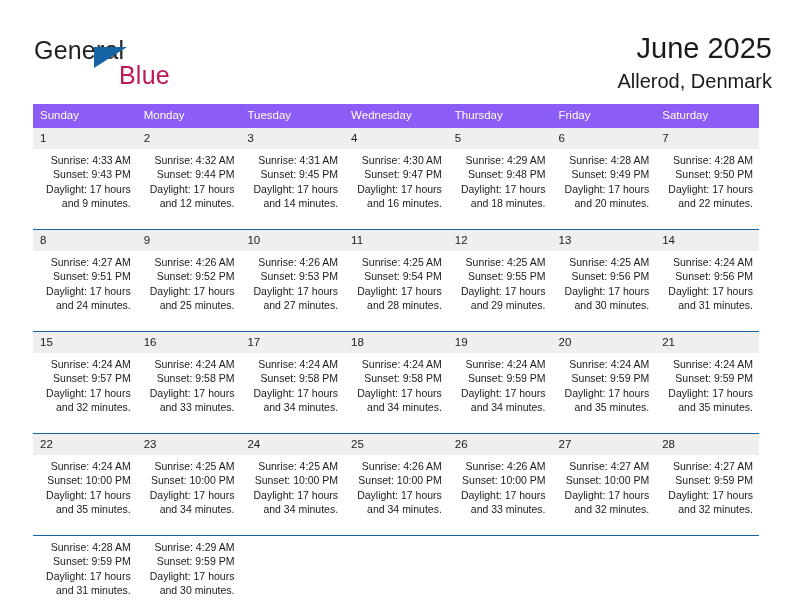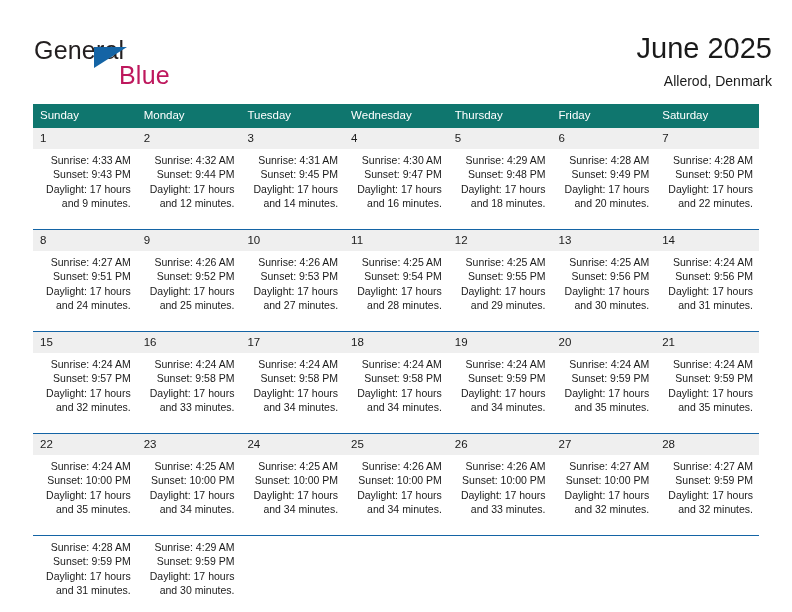--- a/index.html
+++ b/index.html
@@ -73,39 +73,39 @@
   }
   .month-title {
     font-size: 29px;
     line-height: 36px;
     color: #1a1a1a;
     font-weight: 400;
     white-space: nowrap;
   }
   .location {
     margin-top: 7px;
-    font-size: 14px;
+    font-size: 20px;
     line-height: 17px;
     color: #1a1a1a;
     white-space: nowrap;
   }
 
   
   .calendar {
     position: absolute;
     left: 33px;
     top: 104px;
     width: 726px;
     border-collapse: collapse;
     table-layout: fixed;
   }
   .calendar col { width: 103.71px; }
 
   .calendar thead th {
-    background: #0f766e;
+    background: #8b5cf6;
     color: #ffffff;
     font-size: 11.5px;
     font-weight: normal;
     text-align: left;
     padding: 5px 0 6px 7px;
     height: 13px;
     line-height: 13px;
     border: none;
   }
 

